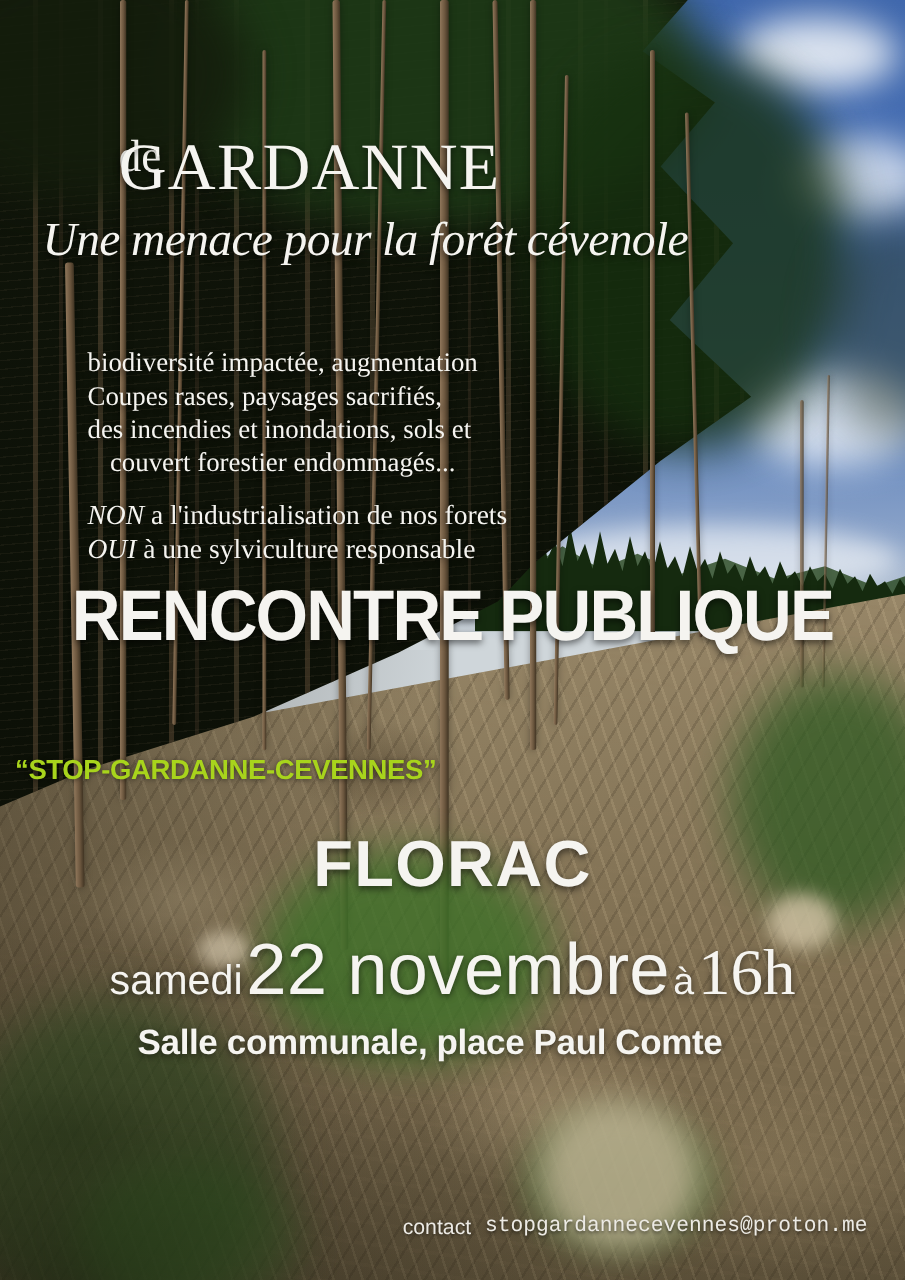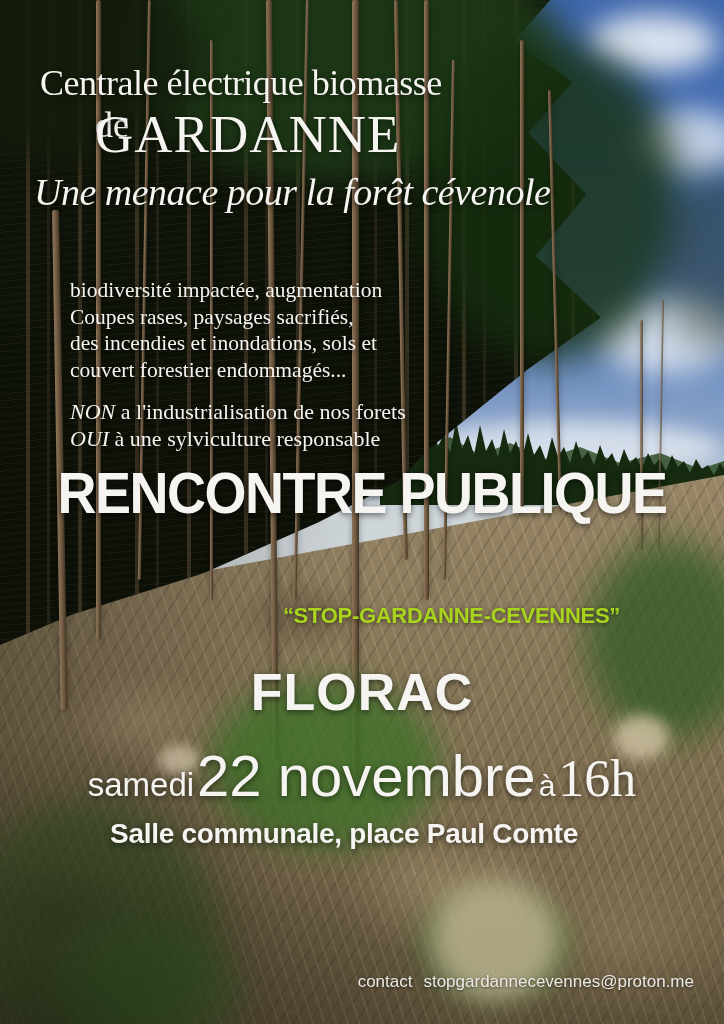--- a/index.html
+++ b/index.html
@@ -85,21 +85,21 @@
   .impact{left:70px;top:277px;font-size:21.5px;line-height:26.5px;}
   .slogans{left:70px;top:398px;font-size:22px;line-height:27px;}
   .slogans em{font-style:italic;}
   .event-heading{
     left:0;top:460px;width:724px;text-align:center;
     font-size:54px;font-weight:700;letter-spacing:-1.5px;
     transform:scale(1,1.06);transform-origin:center top;
   }
   .purpose{left:0;top:562px;width:724px;text-align:center;font-size:28px;letter-spacing:-0.3px;}
   .collective{
-    left:0;top:603px;width:620px;text-align:right;
+    left:0;top:603px;width:620px;text-align:left;
     font-size:22px;font-weight:700;letter-spacing:-0.3px;
     color:#a8d41c;text-shadow:0 1px 4px rgba(0,0,0,.5);padding-left:12px;
   }
   .city{left:0;top:662px;width:724px;text-align:center;font-size:52px;font-weight:700;letter-spacing:1px;}
   .when{
     left:0;top:742px;width:724px;
     display:flex;justify-content:center;align-items:baseline;gap:3px;position:absolute;
   }
   .when .day{font-size:33px;}
   .when .date{font-size:58px;}
@@ -155,32 +155,31 @@
   <div style="left:210px;top:680px;width:230px;height:170px;background:#3e7028;border-radius:50%;filter:blur(16px);opacity:.8;"></div>
   <div style="left:585px;top:540px;width:170px;height:200px;background:#2f5a22;border-radius:50%;filter:blur(18px);opacity:.75;"></div>
   <div style="left:-40px;top:800px;width:260px;height:260px;background:#2c4d20;border-radius:50%;filter:blur(20px);opacity:.6;"></div>
   <div style="left:420px;top:890px;width:150px;height:110px;background:#3c6a2c;border-radius:50%;filter:blur(14px);opacity:.6;"></div>
   <div style="left:60px;top:930px;width:180px;height:120px;background:#365f26;border-radius:50%;filter:blur(16px);opacity:.55;"></div>
   <div style="left:430px;top:880px;width:130px;height:120px;background:#c9b99c;border-radius:50%;filter:blur(12px);opacity:.75;"></div>
   <div style="left:614px;top:715px;width:55px;height:45px;background:#d2c4a6;border-radius:50%;filter:blur(7px);opacity:.8;"></div>
   <div style="left:158px;top:745px;width:42px;height:30px;background:#d6c9ae;border-radius:50%;filter:blur(6px);opacity:.7;"></div>
   <div class="vignette"></div>
 
-  <div class="txt serif title1">Centrale électrique biomasse</div>
   <div class="title2">
     <span class="txt serif de">de</span>
     <span class="txt serif name">GARDANNE</span>
   </div>
   <div class="txt serif subtitle">Une menace pour la forêt cévenole</div>
 
   <div class="txt serif impact">
     <span style="position:static;display:block;">biodiversité impactée, augmentation</span>
     <span style="position:static;display:block;">Coupes rases, paysages sacrifiés,</span>
     <span style="position:static;display:block;">des incendies et inondations, sols et</span>
-    <span style="position:static;display:block;">couvert forestier endommagés...</span>
+    <span style="position:static;display:block;text-align:center;">couvert forestier endommagés...</span>
   </div>
 
   <div class="txt serif slogans">
     <span style="position:static;display:block;"><em style="position:static;font-style:italic;">NON</em><span style="position:static;"> a l'industrialisation de nos forets</span></span>
     <span style="position:static;display:block;"><em style="position:static;">OUI</em><span style="position:static;"> à une sylviculture responsable</span></span>
   </div>
 
   <div class="txt event-heading">RENCONTRE PUBLIQUE</div>
   <div class="collective">“STOP-GARDANNE-CEVENNES”</div>
 
@@ -190,16 +189,16 @@
     <span class="txt day" style="position:static;">samedi</span>
     <span class="txt date" style="position:static;">22 novembre</span>
     <span class="txt at" style="position:static;">à</span>
     <span class="txt time" style="position:static;">16h</span>
   </div>
 
   <div class="txt venue">Salle communale, place Paul Comte</div>
 
   <div class="contact">
     <span style="position:static;">contact</span>
-    <span style="position:static;">stopgardannecevennes@proton.me</span>
+    <span style="position:static;font-family:Liberation Mono, monospace;">stopgardannecevennes@proton.me</span>
   </div>
 
 </div>
 
 </body></html>

